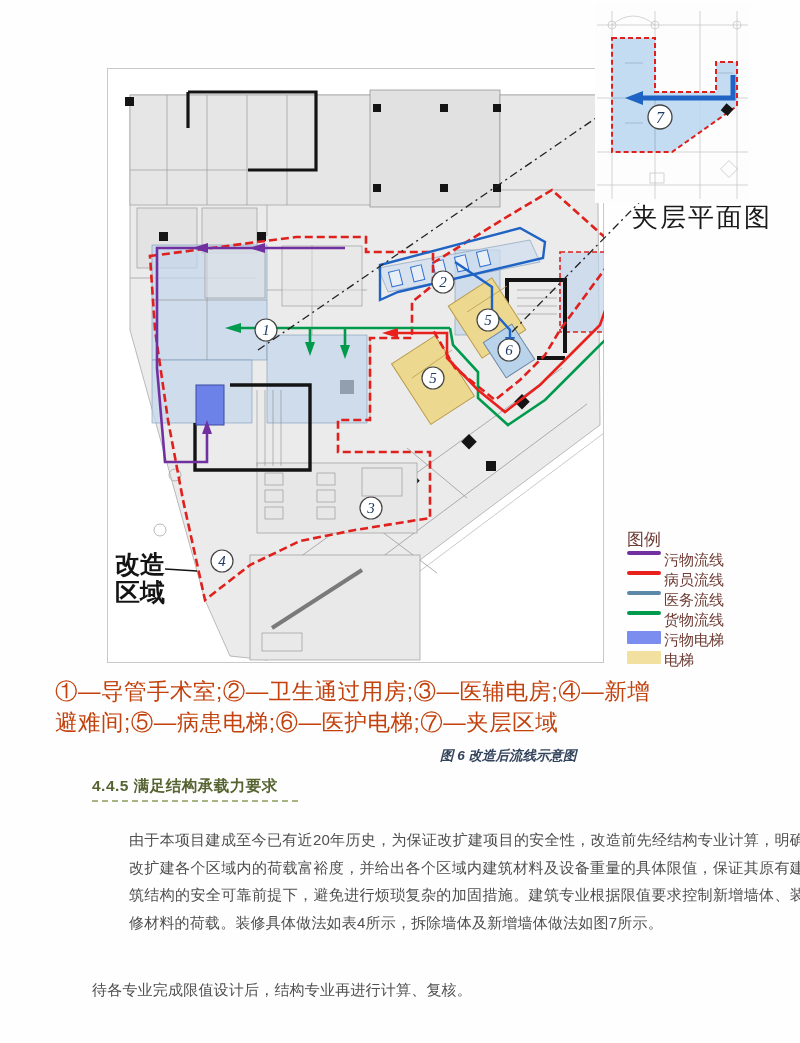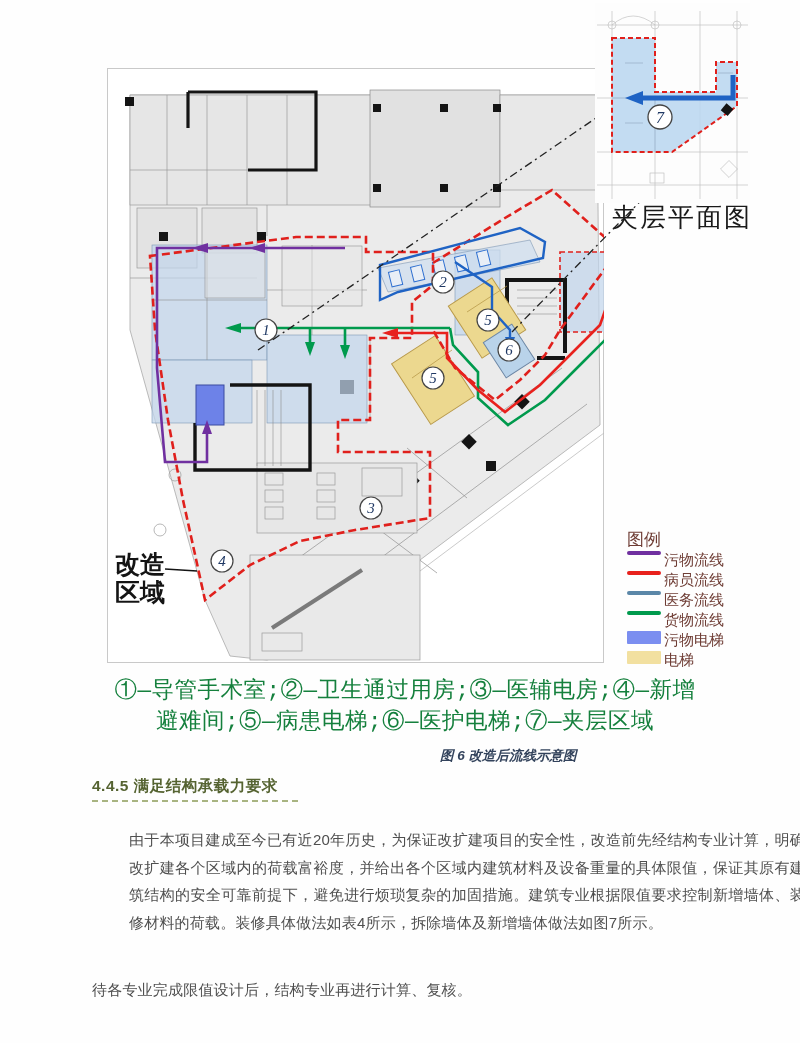--- a/index.html
+++ b/index.html
@@ -7,42 +7,42 @@
         font-family:"Liberation Sans",sans-serif;}
   .abs{position:absolute;}
   svg text{user-select:none;}
 
   
   .plan-svg{left:107px;top:68px;width:497px;height:595px;}
   .overlay-svg{left:0;top:0;width:800px;height:770px;pointer-events:none;}
   .inset-svg{left:595px;top:3px;width:155px;height:200px;}
   .inset-caption{left:612px;top:200px;width:160px;
     font-family:"Liberation Serif","DejaVu Serif",serif;
-    font-size:26px;color:#1a1a1a;letter-spacing:2px;}
+    font-size:26px;color:#1a1a1a;letter-spacing:2px;text-align:right;}
 
   
   .legend{left:627px;top:528px;width:170px;
     font-family:"Liberation Serif","DejaVu Serif",serif;color:#6e3c34;}
   .legend-title{font-size:17px;}
   .legend-row{display:flex;align-items:flex-start;height:20px;}
   .legend-swatch{width:34px;flex:0 0 34px;margin-right:3px;}
   .sw-line{height:3.5px;border-radius:2px;}
   .sw-box{height:13px;border-radius:1px;}
   .sw-purple{background:#7030a0;}
   .sw-red{background:#e8211d;}
   .sw-steel{background:#5b87a8;}
   .sw-green{background:#009a4d;}
   .sw-bluebox{background:#7b8ef0;}
   .sw-yellowbox{background:#f2e0a0;}
   .legend-label{font-size:15px;}
 
   
-  .fig-caption{left:55px;top:676px;width:700px;text-align:center;
-    font-family:Liberation Mono, monospace;
-    font-size:22.5px;line-height:31px;color:#15803d;letter-spacing:0.5px;}
+  .fig-caption{left:55px;top:676px;width:700px;text-align:left;
+    font-family:Liberation Sans, sans-serif;
+    font-size:22.5px;line-height:31px;color:#c2410c;letter-spacing:0.5px;}
   .fig-num{left:440px;top:747px;width:350px;text-align:left;
     font-size:13.5px;font-weight:bold;font-style:italic;color:#33435c;}
 
   
   .heading{left:92px;top:776px;font-size:15.5px;font-weight:bold;color:#556331;letter-spacing:0.5px;}
   .heading-rule{left:92px;top:800px;width:206px;border-top:2px dashed #a8b481;height:0;}
   .para{left:92px;width:676px;font-size:15px;line-height:27.5px;color:#4f4f4f;
     text-align:justify;letter-spacing:0.2px;}
   .p1{top:826px;margin-left:37px;}
   .p2{top:976px;}

